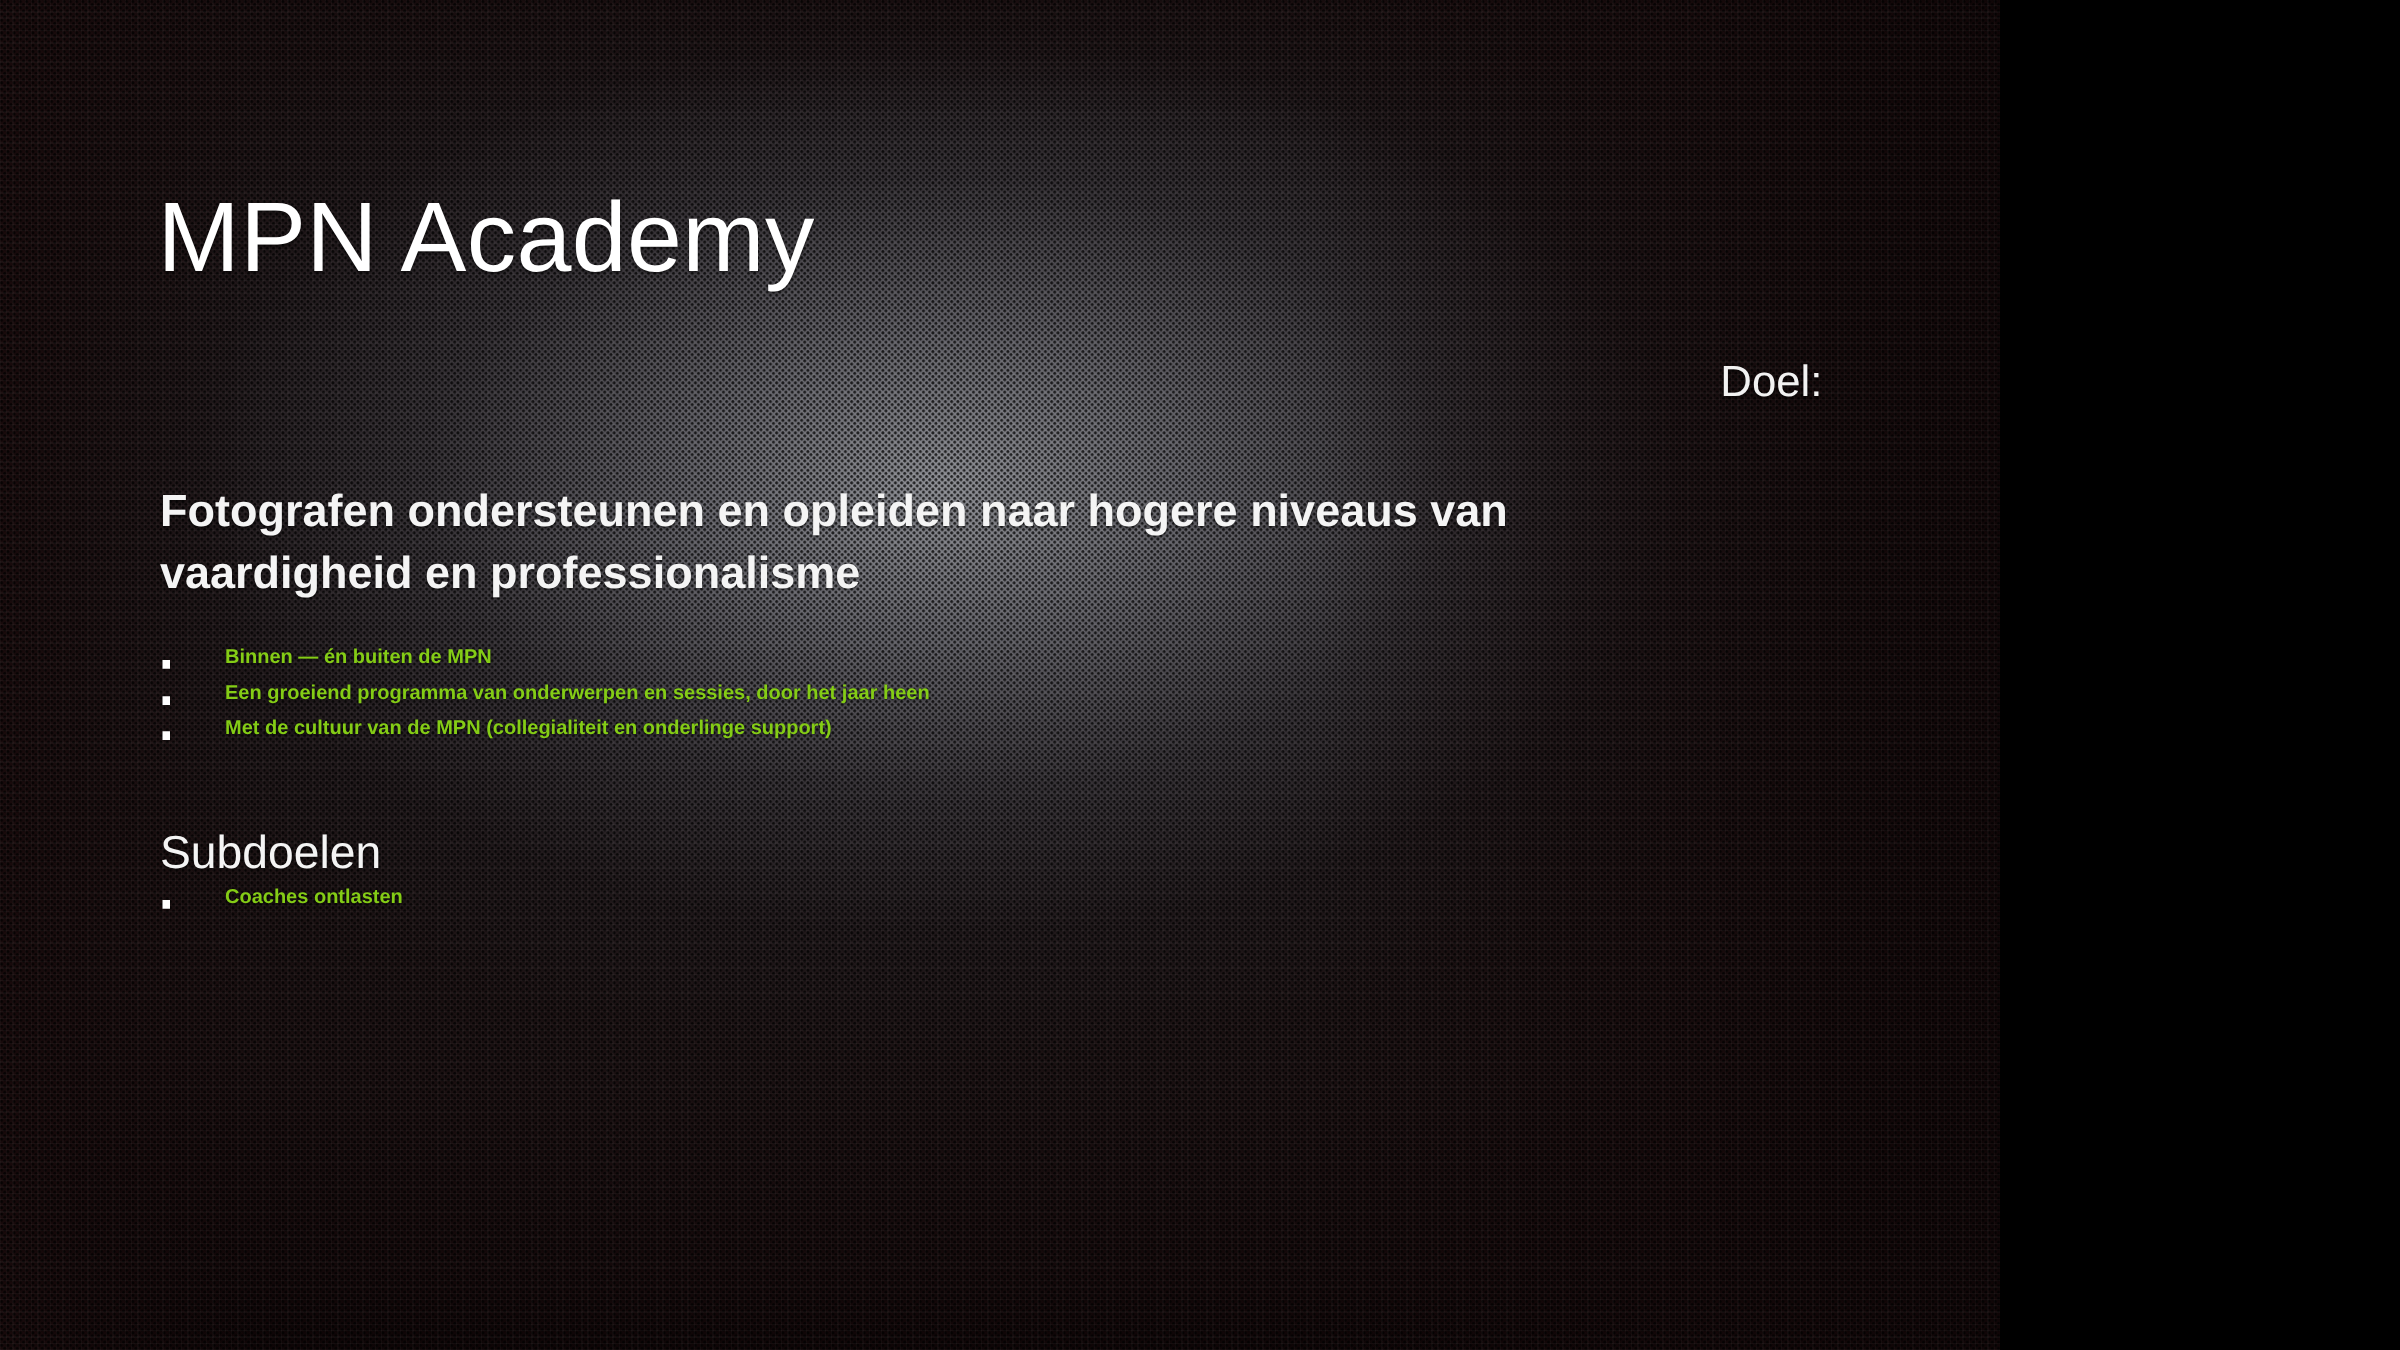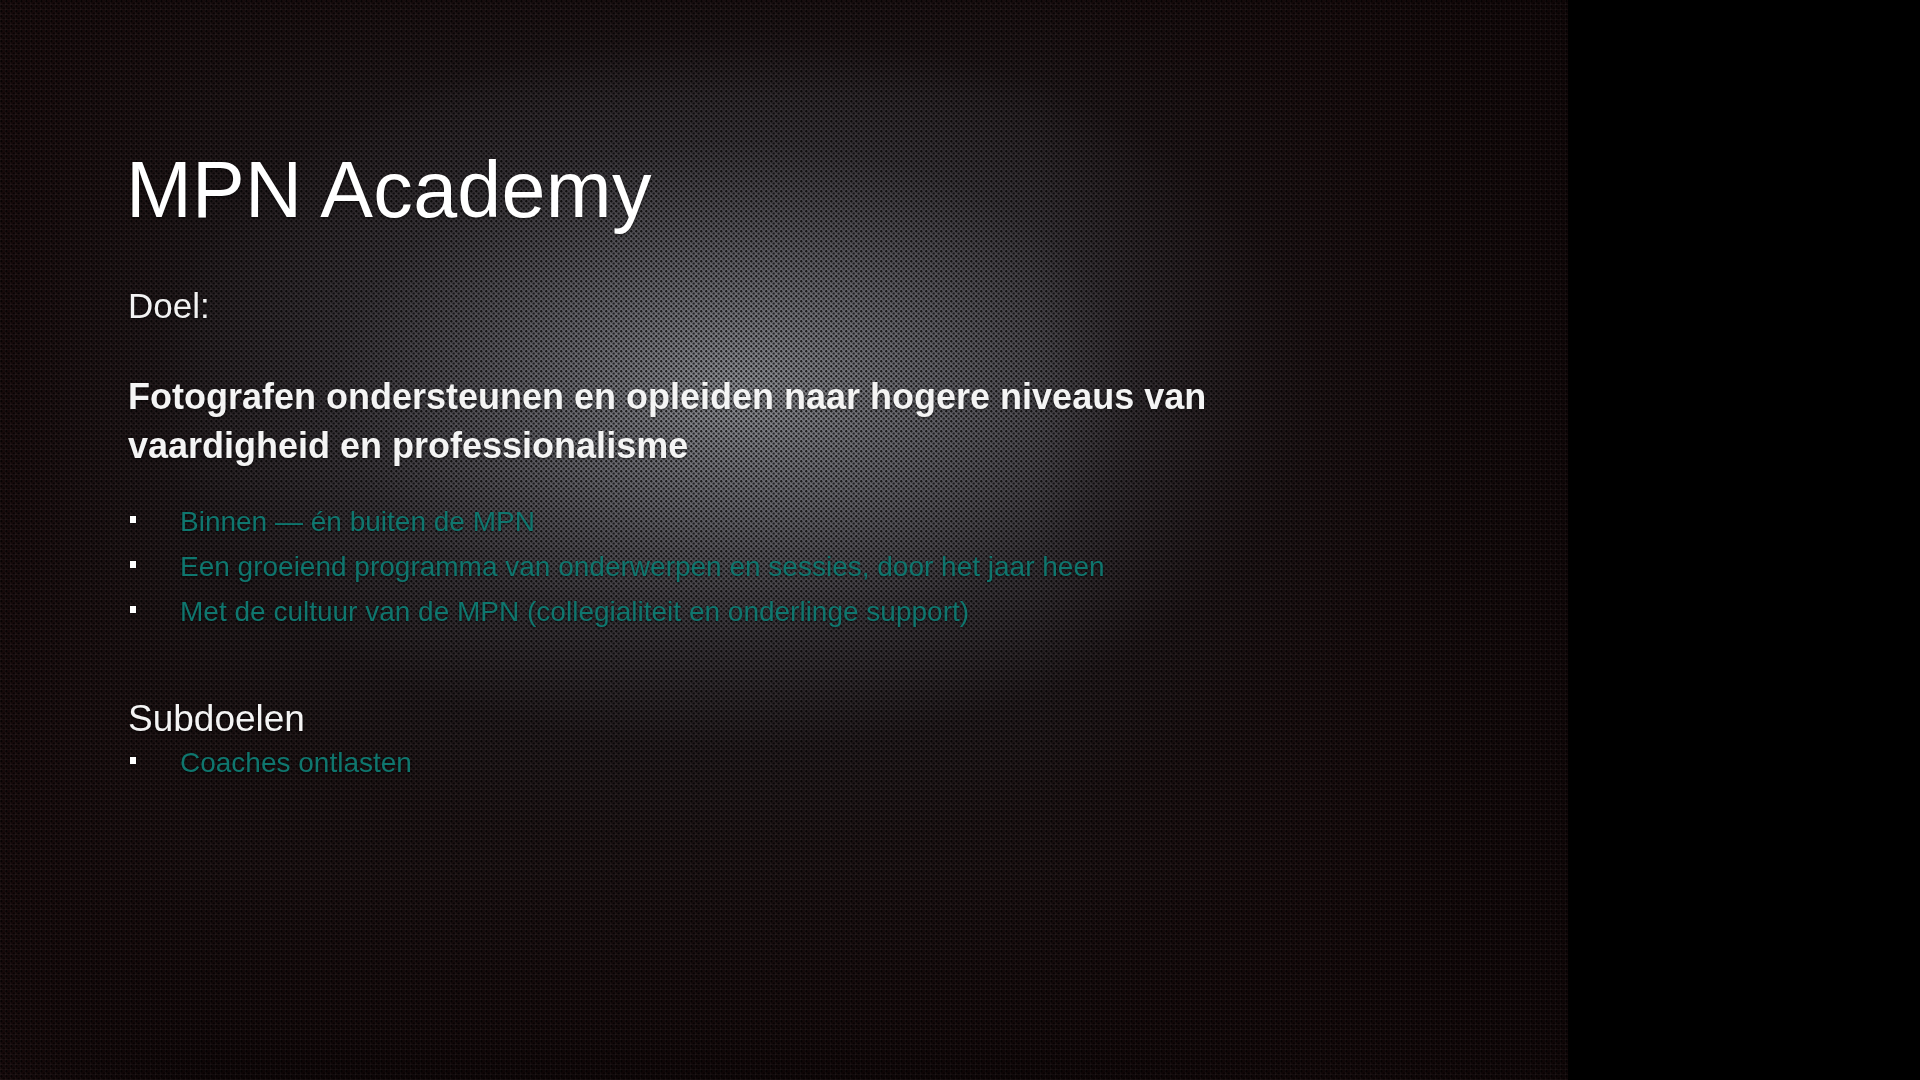--- a/index.html
+++ b/index.html
@@ -9,20 +9,21 @@
     background: #000;
   }
 
   #slide {
     position: relative;
     width: 1568px;
     height: 1080px;
     overflow: hidden;
     background: #0e0b0c;
     font-family: "Liberation Sans", "DejaVu Sans", sans-serif;
+    padding-left: 32px;
     -webkit-font-smoothing: antialiased;
   }
 
   
 
   
   .bg-base {
     position: absolute;
     inset: 0;
     background: #1d1314;
@@ -129,21 +130,22 @@
     top: 285px;
     width: 1330px;
   }
 
   .lead-label {
     font-size: 35px;
     font-weight: 300;
     line-height: 1.2;
     color: #f2f2f2;
     text-shadow: 0 1px 3px rgba(0,0,0,0.55);
-    margin: 0 0 46px 0;
+    margin: 0 0 58px 0;
+    text-align: right;
   }
 
   .lead-paragraph {
     font-size: 36px;
     font-weight: 700;
     line-height: 1.36;
     color: #f4f4f4;
     text-shadow: 0 1px 3px rgba(0,0,0,0.55);
     margin: 0 0 32px 0;
     max-width: 1290px;
@@ -151,24 +153,24 @@
 
   .bullet-list {
     list-style: none;
     margin: 0;
     padding: 0;
   }
 
   .bullet-list li {
     position: relative;
     padding-left: 52px;
-    font-size: 28px;
-    font-weight: 400;
+    font-size: 16px;
+    font-weight: 700;
     line-height: 1.36;
-    color: #0f766e;
+    color: #84cc16;
     text-shadow: 0 1px 3px rgba(0,0,0,0.6);
     margin-bottom: 7px;
   }
 
   .bullet-list li .marker {
     position: absolute;
     left: 2px;
     top: 13px;
     width: 6px;
     height: 7px;

